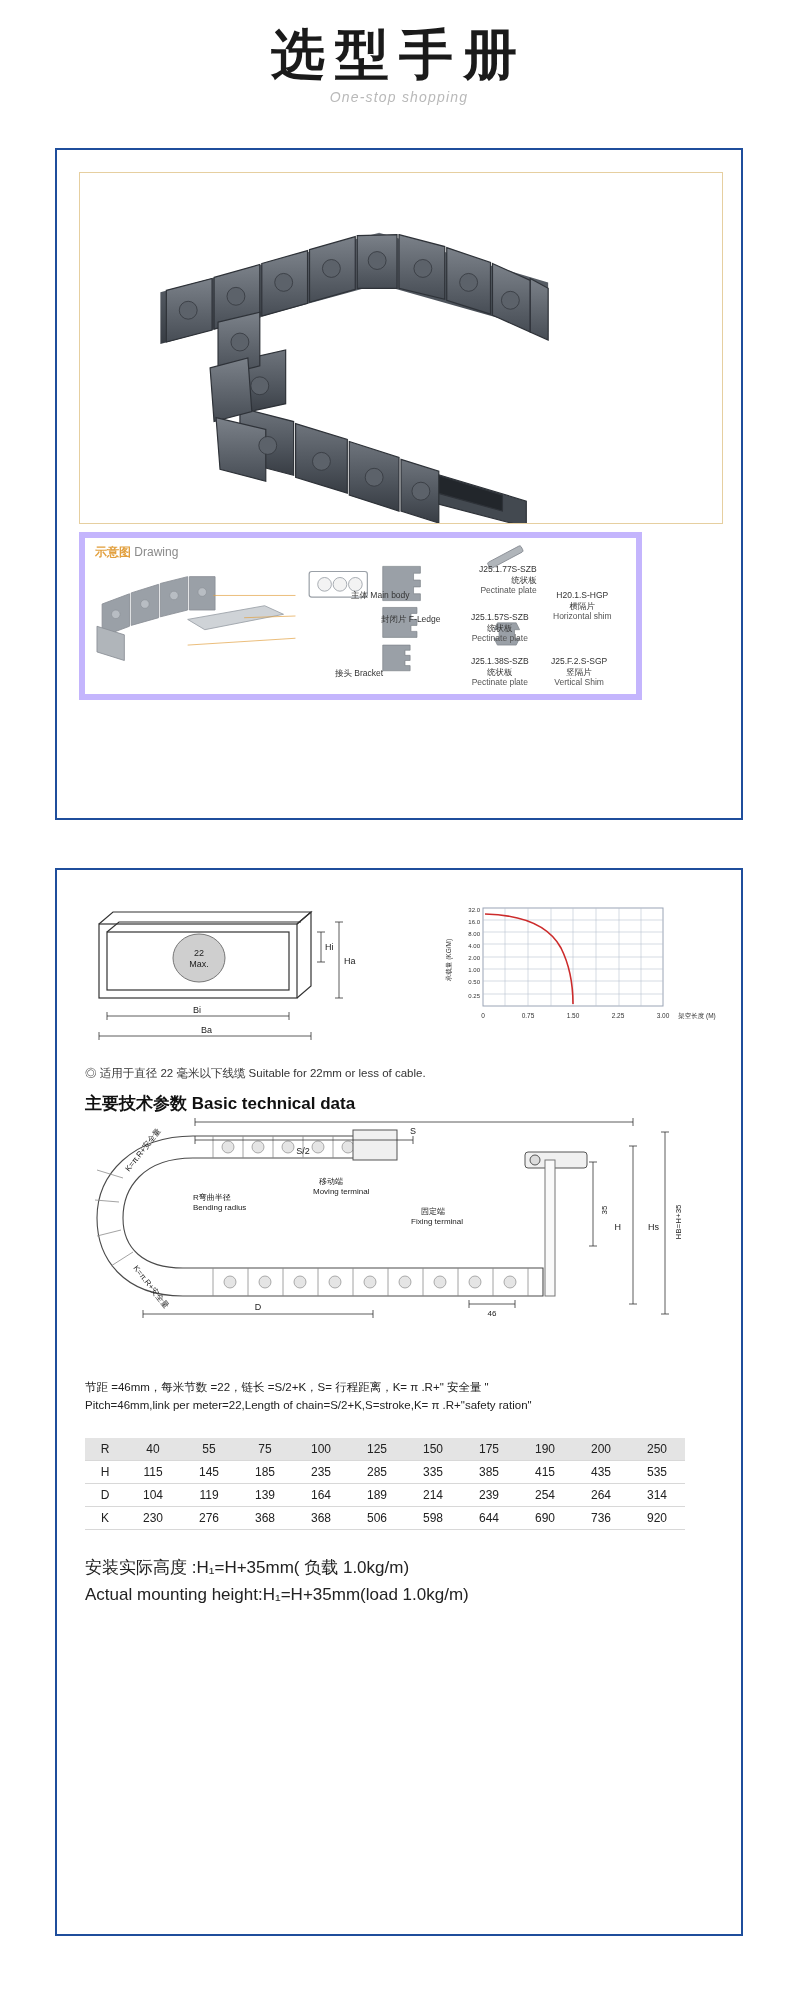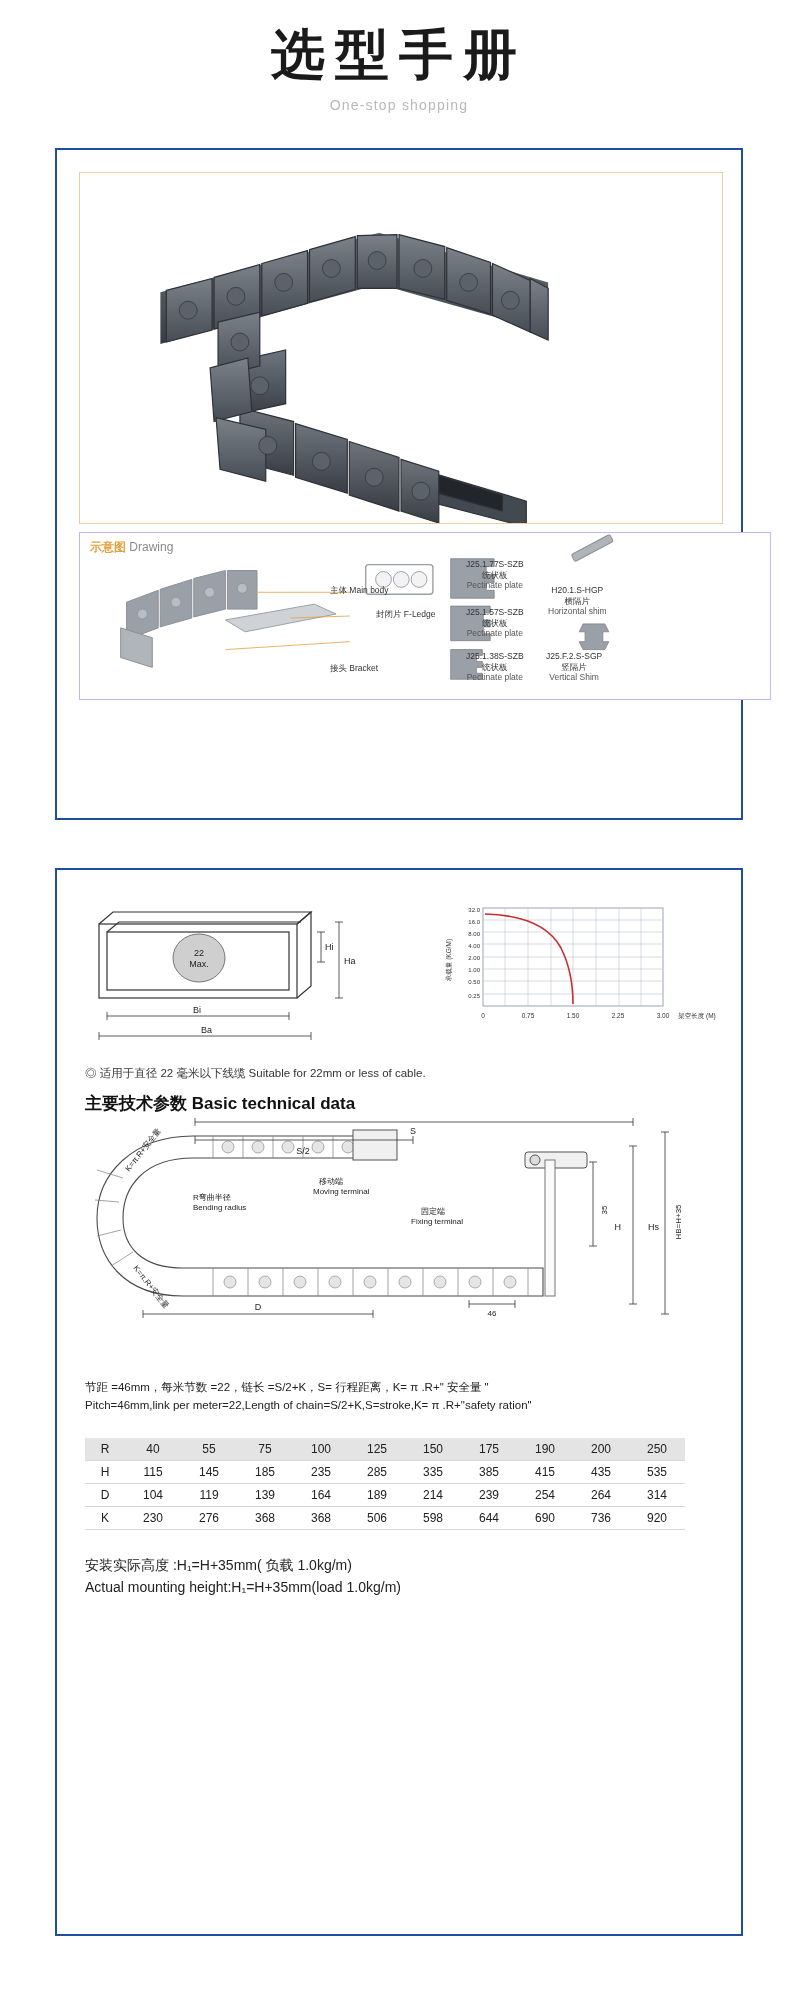--- a/index.html
+++ b/index.html
@@ -25,21 +25,22 @@
     font-weight: bold;
     letter-spacing: 10px;
     color: #1a1a1a;
     line-height: 1.05;
     font-family: "Liberation Sans", sans-serif;
   }
   .header .subtitle {
     font-size: 14px;
     color: #b9b9b9;
     letter-spacing: 1.2px;
-    margin-top: 14px;
+    margin-top: 6px;
+    font-style: italic;
   }
 
   
   .panel {
     position: absolute;
     left: 55px;
     width: 688px;
     border: 2px solid #1f4e9c;
     background: #fff;
   }
@@ -55,22 +56,22 @@
     background: #fff;
     overflow: hidden;
   }
 
   
   .chain-canvas { position:absolute; left:0; top:0; width:100%; height:100%; }
 
   .drawing-frame {
     position: absolute;
     left: 22px; top: 382px;
-    width: 692px; height: 168px;
-    border: 1px solid #c4b5fd;
+    width: 563px; height: 168px;
+    border: 6px solid #c4b5fd;
     background: #fff;
   }
   .drawing-title {
     position: absolute;
     left: 10px; top: 6px;
     font-size: 12px;
     color: #e2a03f;
     font-weight: bold;
   }
   .drawing-title .en { color: #8a8a8a; font-weight: normal; }
@@ -130,21 +131,21 @@
     text-align: center;
     color: #222;
   }
   table.data tr.hdr-row td { background: #e4e4e4; }
   table.data tr { border-bottom: 1px solid #d8d8d8; }
   table.data td.rowhead { font-weight: normal; width: 40px; }
 
   .mount {
     position: absolute;
     left: 28px; top: 684px;
-    font-size: 14px;
+    font-size: 17px;
     color: #222;
     line-height: 1.6;
   }
 
   svg text { font-family: "Liberation Sans", sans-serif; }
 </style>
 </head>
 <body>
 
 <div class="header">
@@ -276,25 +277,25 @@
 
       <g transform="translate(470,22) rotate(-28)">
         <rect x="0" y="0" width="44" height="8" rx="2" fill="#b0b5ba" stroke="#8a8f96"></rect>
       </g>
 
       <g fill="#9aa0a7" stroke="#7d8289" stroke-width="0.8">
         <path d="M482,92 h22 l4,8 h-6 v10 h6 l-4,8 h-22 l-4,-8 h6 v-10 h-6 z"></path>
       </g>
     </svg>
 
-    <div class="lbl" style="left:250px; top:52px;">主体 Main body</div>
+    <div class="lbl" style="left:266px; top:52px;">主体 Main body</div>
     <div class="lbl" style="left:250px; top:76px;padding-left:46px;">封闭片 F-Ledge</div>
     <div class="lbl" style="left:250px; top:102px;margin-top:28px;">接头 Bracket</div>
 
-    <div class="lbl center" style="left:386px; top:26px;">
+    <div class="lbl center" style="left:394px; top:26px;text-align:right;">
       <span class="cn">J25.1.77S-SZB</span>
       <span class="cn">统状板</span>
       <span class="en">Pectinate plate</span>
     </div>
     <div class="lbl center" style="left:386px; top:74px;">
       <span class="cn">J25.1.57S-SZB</span>
       <span class="cn">统状板</span>
       <span class="en">Pectinate plate</span>
     </div>
     <div class="lbl center" style="left:386px; top:118px;">

